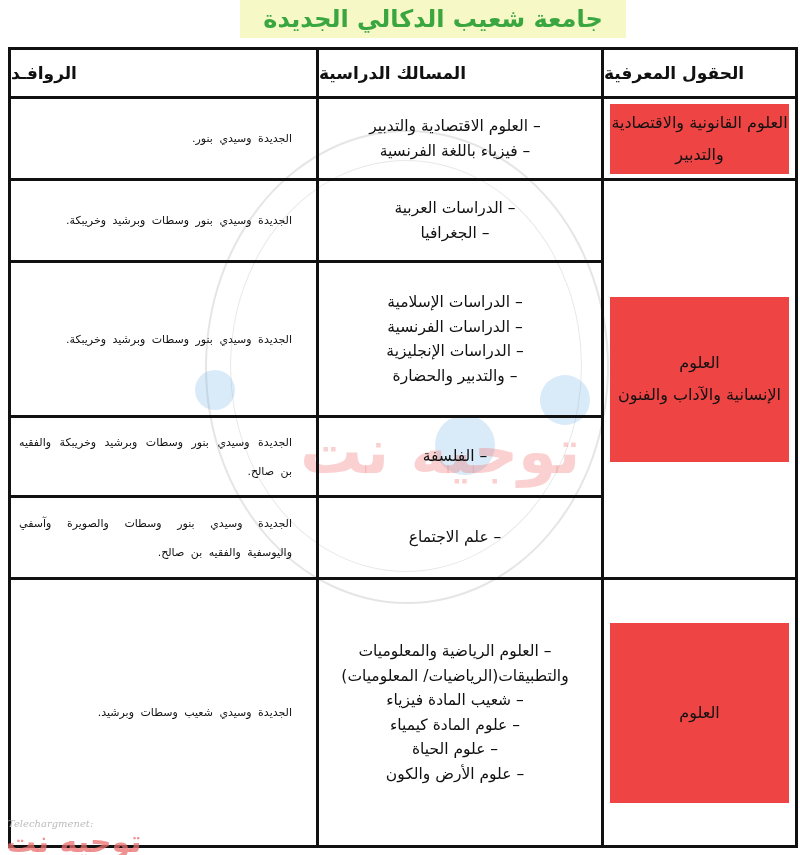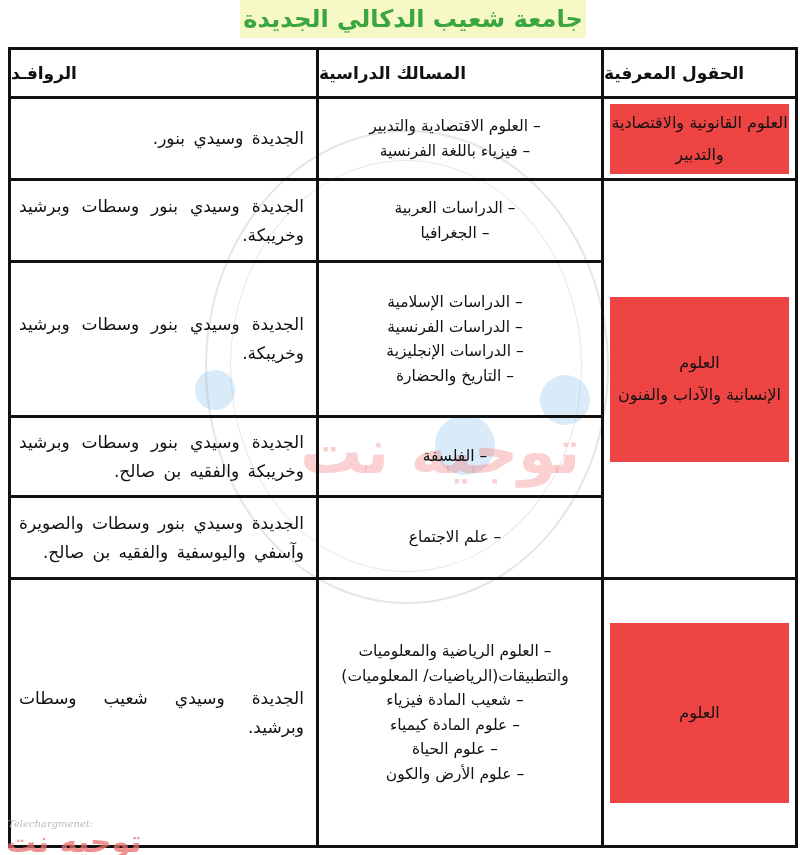--- a/index.html
+++ b/index.html
@@ -1,18 +1,18 @@
 <!DOCTYPE html>
 <html><head>
 <meta charset="utf-8">
 <style>
   html, body { margin:0; padding:0; background:#ffffff; }
   body { width:800px; height:855px; position:relative; overflow:hidden;
          font-family: "DejaVu Sans", "Liberation Sans", sans-serif; color:#111; }
-  .title-banner { position:absolute; left:240px; top:0; width:346px; height:38px;
+  .title-banner { position:absolute; left:240px; top:0; width:386px; height:38px;
          background:#f6f9c6; display:flex; align-items:center; justify-content:center; }
   .title-text { color:#3aa63f; font-weight:bold; font-size:24px; direction:rtl; }
 
   .watermark { position:absolute; pointer-events:none; }
   .wm-ring { left:205px; top:130px; width:400px; height:470px; border:2px solid rgba(180,180,180,0.35);
          border-radius:50%; }
   .wm-ring2 { left:230px; top:160px; width:350px; height:410px; border:1px solid rgba(180,180,180,0.3);
          border-radius:50%; }
   .wm-text { left:300px; top:415px; font-size:62px; color:rgba(240,120,120,0.35); font-weight:bold; direction:rtl; }
   .wm-bubble { border-radius:50%; background:rgba(120,180,230,0.28); }
@@ -22,21 +22,21 @@
   table.grid td, table.grid th { border:3px solid #111; padding:0; vertical-align:middle; }
   th { font-weight:bold; font-size:17px; height:46px; text-align:left; }
   col.c-field { width:194px; } col.c-track { width:285px; } col.c-branch { width:308px; }
 
   .cell-field { text-align:center; position:relative; }
   .hl { background:#ef4444; margin:0 6px; display:flex; align-items:center; justify-content:center;
         text-align:center; font-size:16px; line-height:32px; }
   .tracks { list-style:none; margin:15px; padding:0 10px 0 0; font-size:15.5px; line-height:24.5px; text-align:center; }
   .tracks li::before { content:"– "; }
   .tracks li.cont::before { content:""; }
-  .branch { font-size:17px; line-height:29px; padding:0 12px 0 8px; text-align:justify; text-align-last:right; word-spacing:3px; }
+  .branch { font-size:11px; line-height:29px; padding:0 24px 0 8px; text-align:justify; text-align-last:right; word-spacing:3px; }
 
   .footer-logo { position:absolute; left:4px; top:793px; width:150px; height:62px;margin-top:25px; }
   .fl-sub { font-family:"DejaVu Serif", serif; font-style:italic; font-size:10px; color:#bbb; position:absolute; left:4px; top:0; }
   .fl-ar { font-size:30px; color:rgba(235,110,110,0.75); font-weight:bold; position:absolute; left:2px; top:6px; direction:rtl; }
   .fl-url { font-family:"DejaVu Serif", serif; font-style:italic; font-size:12px; color:#999; position:absolute; left:10px; top:46px; }
 </style>
 </head>
 <body>
 
 <div class="watermark wm-ring"></div>
@@ -96,21 +96,21 @@
       <td>
         <div class="branch">الجديدة وسيدي بنور وسطات وبرشيد وخريبكة.</div>
       </td>
     </tr>
     <tr style="height:155px;">
       <td>
         <ul class="tracks">
           <li>الدراسات الإسلامية</li>
           <li>الدراسات الفرنسية</li>
           <li>الدراسات الإنجليزية</li>
-          <li>التاريخ والحضارة</li>
+          <li>والتدبير والحضارة</li>
         </ul>
       </td>
       <td>
         <div class="branch">الجديدة وسيدي بنور وسطات وبرشيد وخريبكة.</div>
       </td>
     </tr>
     <tr style="height:80px;">
       <td>
         <ul class="tracks">
           <li>الفلسفة</li>

